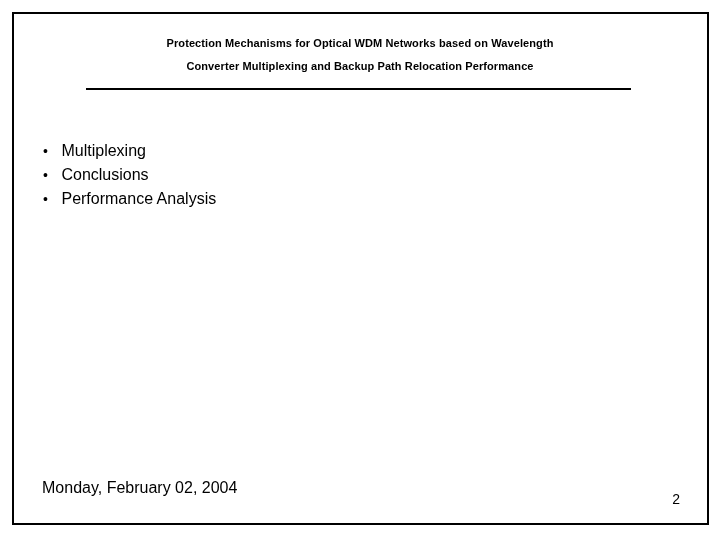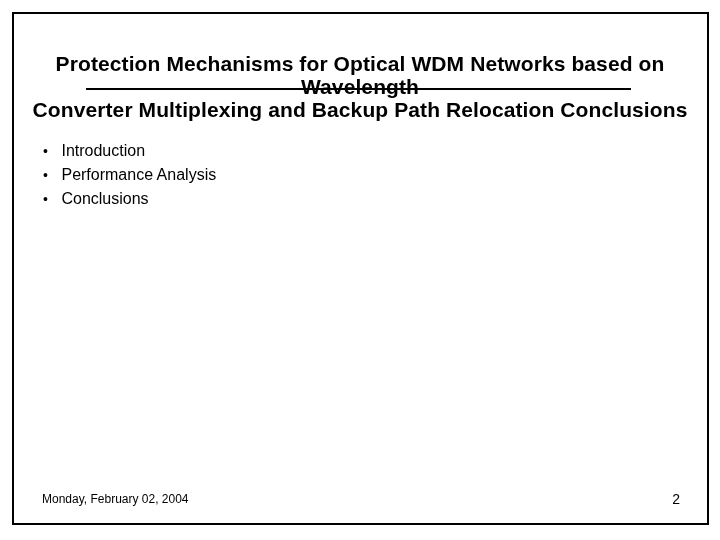--- a/index.html
+++ b/index.html
@@ -23,24 +23,24 @@
     top: 12px;
     width: 697px;
     height: 513px;
     border: 2px solid var(--border, #000000);
     box-sizing: border-box;
     background: transparent;
   }
   .title-block {
     position: absolute;
     left: 30px;
-    top: 52px;
+    top: 32px;
     width: 660px;
     text-align: center;
-    font-size: 21px;
+    font-size: 11px;
     font-weight: bold;
     line-height: 23px;
     letter-spacing: 0.1px;
   }
   .title-underline {
     position: absolute;
     left: 86px;
     top: 88px;
     width: 545px;
     height: 0;
@@ -57,59 +57,59 @@
     white-space: nowrap;
   }
   .bullet-glyph {
     display: inline-block;
     width: 14px;
     font-size: 14px;
   }
   .footer-date {
     position: absolute;
     left: 42px;
-    top: 492px;
-    font-size: 12px;
+    top: 480px;
+    font-size: 16px;
     line-height: 15px;
   }
   .page-number {
     position: absolute;
     right: 40px;
     top: 491px;
     font-size: 14px;
     line-height: 17px;
     text-align: right;
   }
 </style>
 </head>
 <body>
 
 <div class="canvas" style="--bg: #ffffff; --text: #000000; --border: #000000;">
 
   <div class="slide-frame"></div>
 
   <div class="title-block">
     <div>Protection Mechanisms for Optical WDM Networks based on Wavelength</div>
-    <div>Converter Multiplexing and Backup Path Relocation Conclusions</div>
+    <div>Converter Multiplexing and Backup Path Relocation Performance</div>
   </div>
 
   <div class="title-underline"></div>
 
   <div class="bullet-list">
     <div class="bullet-row">
       <span class="bullet-glyph">•</span>
-      <span>Introduction</span>
+      <span>Multiplexing</span>
+    </div>
+    <div class="bullet-row">
+      <span class="bullet-glyph">•</span>
+      <span>Conclusions</span>
     </div>
     <div class="bullet-row">
       <span class="bullet-glyph">•</span>
       <span>Performance Analysis</span>
-    </div>
-    <div class="bullet-row">
-      <span class="bullet-glyph">•</span>
-      <span>Conclusions</span>
     </div>
   </div>
 
   <div class="footer-date">Monday, February 02, 2004</div>
 
   <div class="page-number">2</div>
 
 </div>
 
 </body></html>

